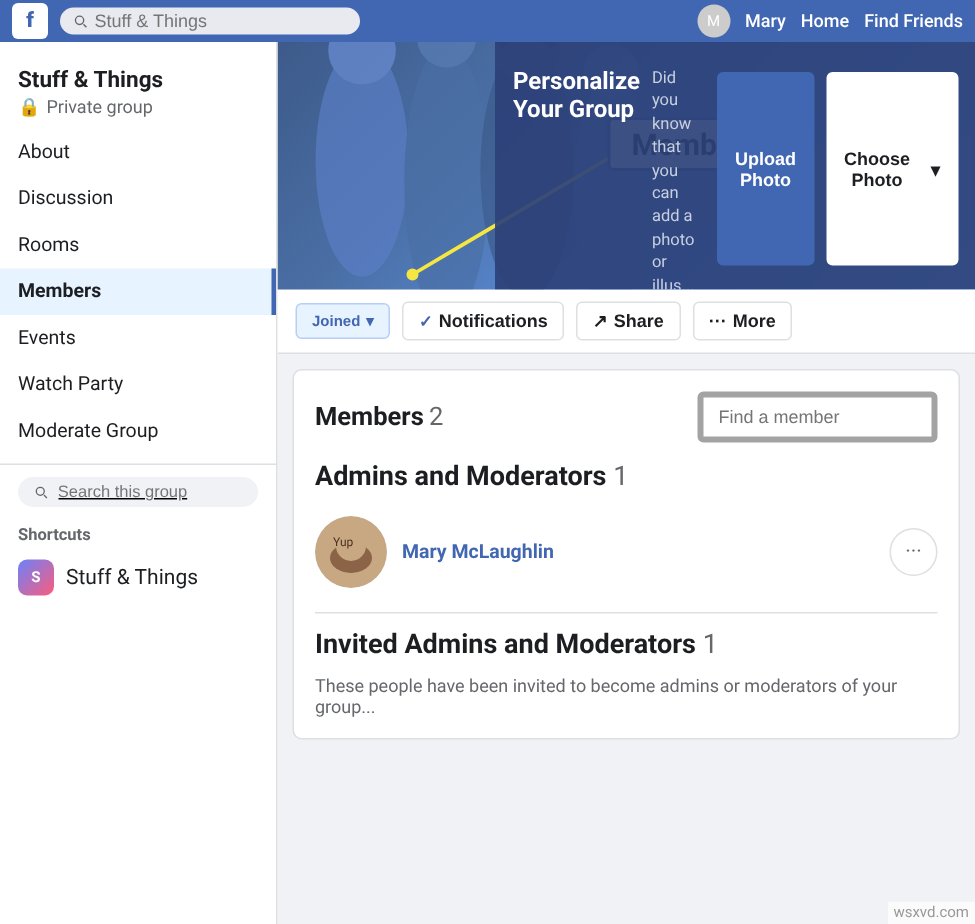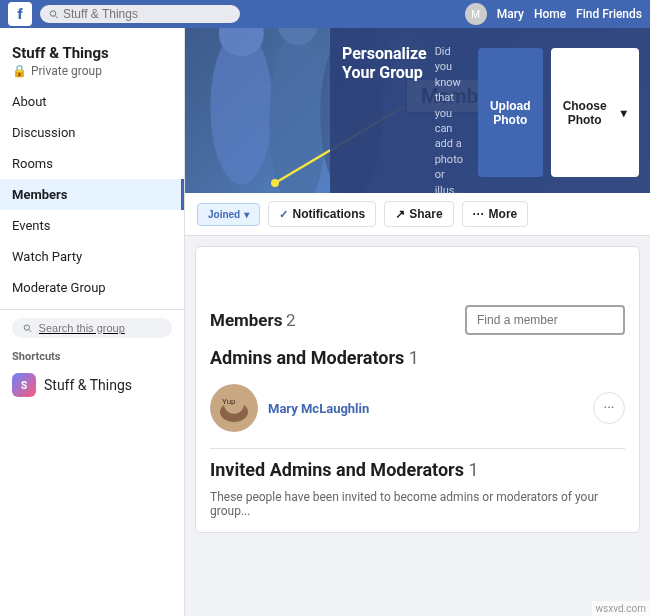--- a/index.html
+++ b/index.html
@@ -188,30 +188,30 @@
 
     
     .members-section {
       background: #fff;
       margin: 10px 10px;
       border-radius: 6px;
       padding: 14px 14px;
       border: 1px solid #dddfe2;
     }
     .members-header {
-      display: flex; align-items: center; justify-content: space-between; margin-bottom: 12px; margin-top: 44px;
+      display: flex; align-items: center; justify-content: space-between; margin-bottom: 12px;
     }
     .members-title {
       font-size: 17px; font-weight: 700;
     }
     .members-count {
       font-size: 17px; font-weight: 400; color: #65676b;
     }
     .find-member-input {
-      border: 2px solid #a3a3a3;
+      border: 4px solid #a3a3a3;
       border-radius: 4px;
       padding: 6px 10px;
       font-size: 12px;
       outline: none;
       color: #65676b;
       width: 160px;
     }
     .section-sub-title {
       font-size: 18px; font-weight: 700; color: #1c1e21; margin-bottom: 10px;
     }

